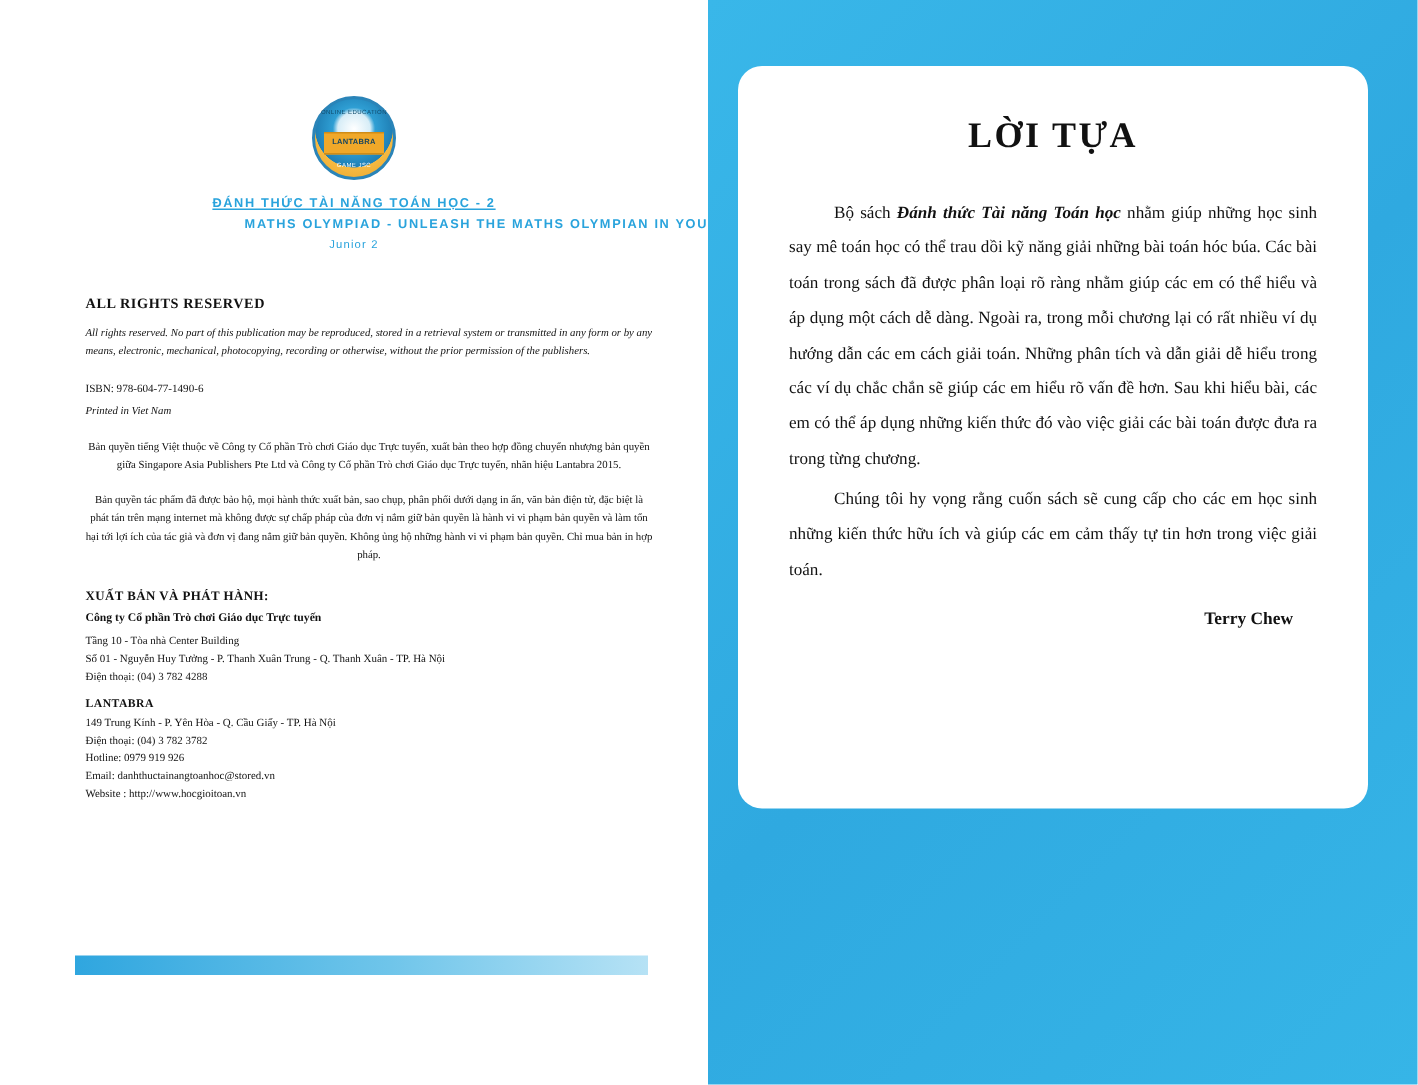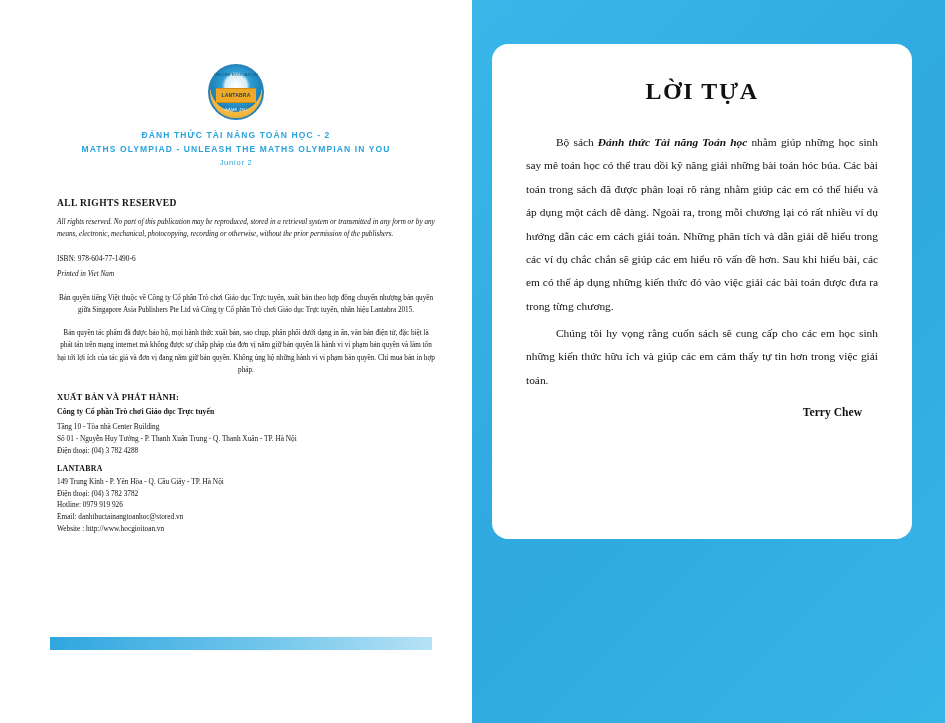--- a/index.html
+++ b/index.html
@@ -91,25 +91,27 @@
     width: 472px;
     text-align: center;
     font-family: "Liberation Sans", sans-serif;
     color: #29a3dc;
     letter-spacing: 1.1px;
   }
   .title-block .t1 {
     font-size: 8.5px;
     font-weight: bold;
     margin-bottom: 4px;
+    text-decoration: underline;
   }
   .title-block .t2 {
     font-size: 8.5px;
     font-weight: bold;
     margin-bottom: 4px;
+    text-align: right;
   }
   .title-block .t3 {
     font-size: 7.5px;
     letter-spacing: .8px;
   }
 
   .copy-body {
     position: absolute;
     left: 57px;
     top: 198px;

